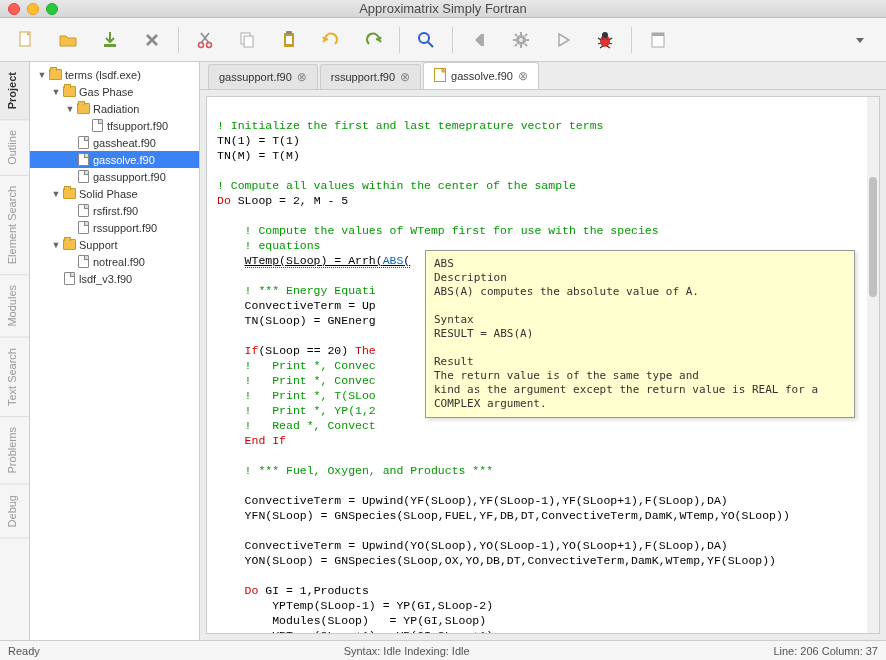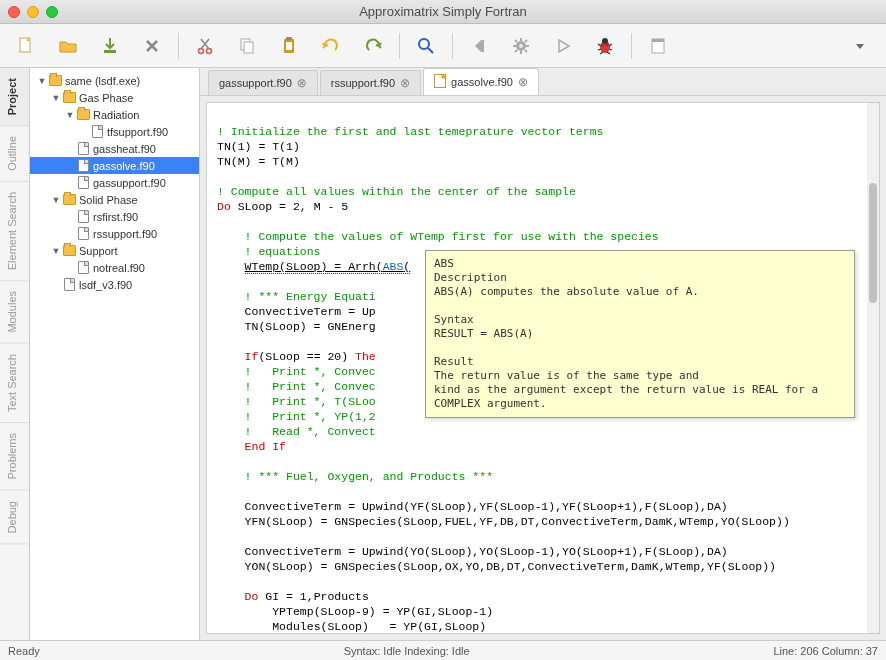--- a/index.html
+++ b/index.html
@@ -1,17 +1,17 @@
 <!DOCTYPE html>
 <html><head>
 <meta charset="utf-8">
 <style>
 * { box-sizing: border-box; margin: 0; padding: 0; }
 body { font-family: -apple-system, "Helvetica Neue", Arial, sans-serif; font-size: 12px; background: #ececec; width: 886px; height: 660px; overflow: hidden; display: flex; flex-direction: column; color: #333; }
-.titlebar { height: 24px; background: linear-gradient(#e8e8e8,#d6d6d6); border-bottom: 1px solid #bcbcbc; display: flex; align-items: center; padding: 0 8px; position: relative; }
+.titlebar { height: 18px; background: linear-gradient(#e8e8e8,#d6d6d6); border-bottom: 1px solid #bcbcbc; display: flex; align-items: center; padding: 0 8px; position: relative; }
 .traffic { display: flex; gap: 7px; }
 .tl { width: 12px; height: 12px; border-radius: 50%; }
 .tl.red { background: #ff5f57; border: 0.5px solid #e14038; }
 .tl.yel { background: #ffbd2e; border: 0.5px solid #e1a11e; }
 .tl.grn { background: #28c940; border: 0.5px solid #1dad2b; }
 .title { position: absolute; left: 0; right: 0; text-align: center; font-size: 13px; color: #4a4a4a; }
 .toolbar { height: 44px; background: #f5f5f5; border-bottom: 1px solid #ccc; display: flex; align-items: center; padding: 0 12px; gap: 0; }
 .tbgroup { display: flex; gap: 14px; align-items: center; }
 .tbsep { width: 1px; height: 26px; background: #d0d0d0; margin: 0 12px; }
 .tbbtn { width: 28px; height: 28px; display: flex; align-items: center; justify-content: center; border-radius: 3px; cursor: pointer; }
@@ -184,21 +184,21 @@
       <div class="sttab">Problems</div>
       <div class="sttab">Debug</div>
     </div>
   <div class="tree" id="tree">
       <div class="trow">
         <span class="tind" style="width: 6px;"></span>
         <span class="ttog">▼</span>
         <span class="tico">
           <span class="fold"></span>
         </span>
-        <span>same (lsdf.exe)</span>
+        <span>terms (lsdf.exe)</span>
       </div>
       <div class="trow">
         <span class="tind" style="width: 20px;"></span>
         <span class="ttog">▼</span>
         <span class="tico">
           <span class="fold"></span>
         </span>
         <span>Gas Phase</span>
       </div>
       <div class="trow">
@@ -335,21 +335,21 @@
 
     <span class="c-comment">! *** Fuel, Oxygen, and Products ***</span>
 
     <span>ConvectiveTerm = Upwind(YF(SLoop),YF(SLoop-1),YF(SLoop+1),F(SLoop),DA)</span>
     <span>YFN(SLoop) = GNSpecies(SLoop,FUEL,YF,DB,DT,ConvectiveTerm,DamK,WTemp,YO(SLoop))</span>
 
     <span>ConvectiveTerm = Upwind(YO(SLoop),YO(SLoop-1),YO(SLoop+1),F(SLoop),DA)</span>
     <span>YON(SLoop) = GNSpecies(SLoop,OX,YO,DB,DT,ConvectiveTerm,DamK,WTemp,YF(SLoop))</span>
 
     <span class="c-key">Do</span><span> GI = 1,Products</span>
-        <span>YPTemp(SLoop-9) = YP(GI,SLoop-1)</span>
+        <span>YPTemp(SLoop-1) = YP(GI,SLoop-2)</span>
         <span>Modules(SLoop)   = YP(GI,SLoop)</span>
         <span>YPTemp(SLoop+1) = YP(GI,SLoop+1)</span>
 
         
 
         
       <div class="vscroll"><div class="vthumb"></div></div>
     </div>
   </div>
 </div>

